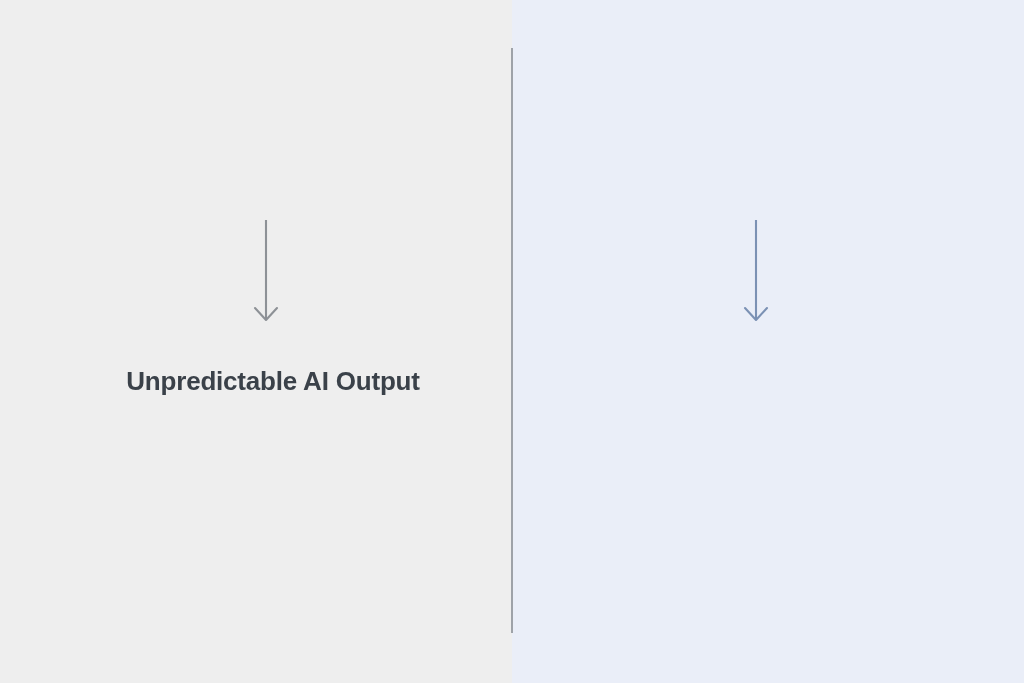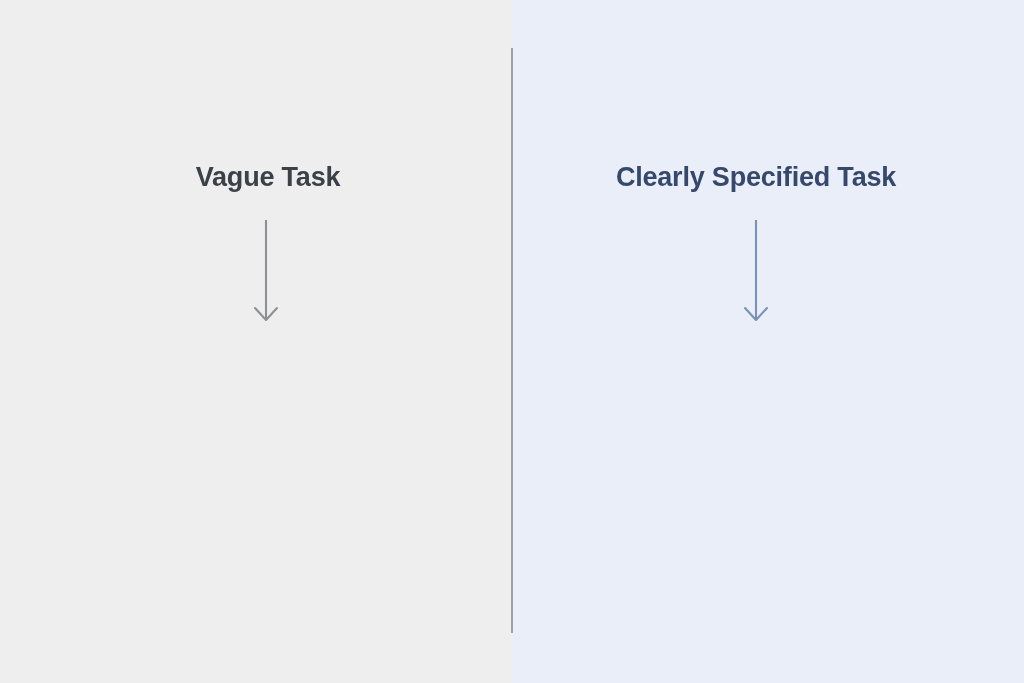--- a/index.html
+++ b/index.html
@@ -106,34 +106,33 @@
 <div id="diagram">
 
   <div class="panel panel-left"></div>
 
   <div class="panel panel-right"></div>
 
   <div class="divider"></div>
 
   <div class="column column-left">
 
-    <div class="heading">Vague Task</div>
 
     <div class="arrow-wrap">
       <svg class="arrow-svg" width="40" height="108" viewBox="0 0 40 108">
         <line x1="20" y1="2" x2="20" y2="101" stroke="#8d9196" stroke-width="2.1" stroke-linecap="butt"></line>
         <polyline points="9,90 20,102 31,90" fill="none" stroke="#8d9196" stroke-width="2.1" stroke-linecap="round" stroke-linejoin="round"></polyline>
       </svg>
     </div>
 
+    <div class="outcome">Unpredictable AI Output</div>
   </div>
 
   <div class="column column-right">
 
-    <div class="heading">Clearly Specified Task</div>
 
     <div class="arrow-wrap">
       <svg class="arrow-svg" width="40" height="108" viewBox="0 0 40 108">
         <line x1="20" y1="2" x2="20" y2="101" stroke="#7b91b4" stroke-width="2.1" stroke-linecap="butt"></line>
         <polyline points="9,90 20,102 31,90" fill="none" stroke="#7b91b4" stroke-width="2.1" stroke-linecap="round" stroke-linejoin="round"></polyline>
       </svg>
     </div>
 
   </div>
 

